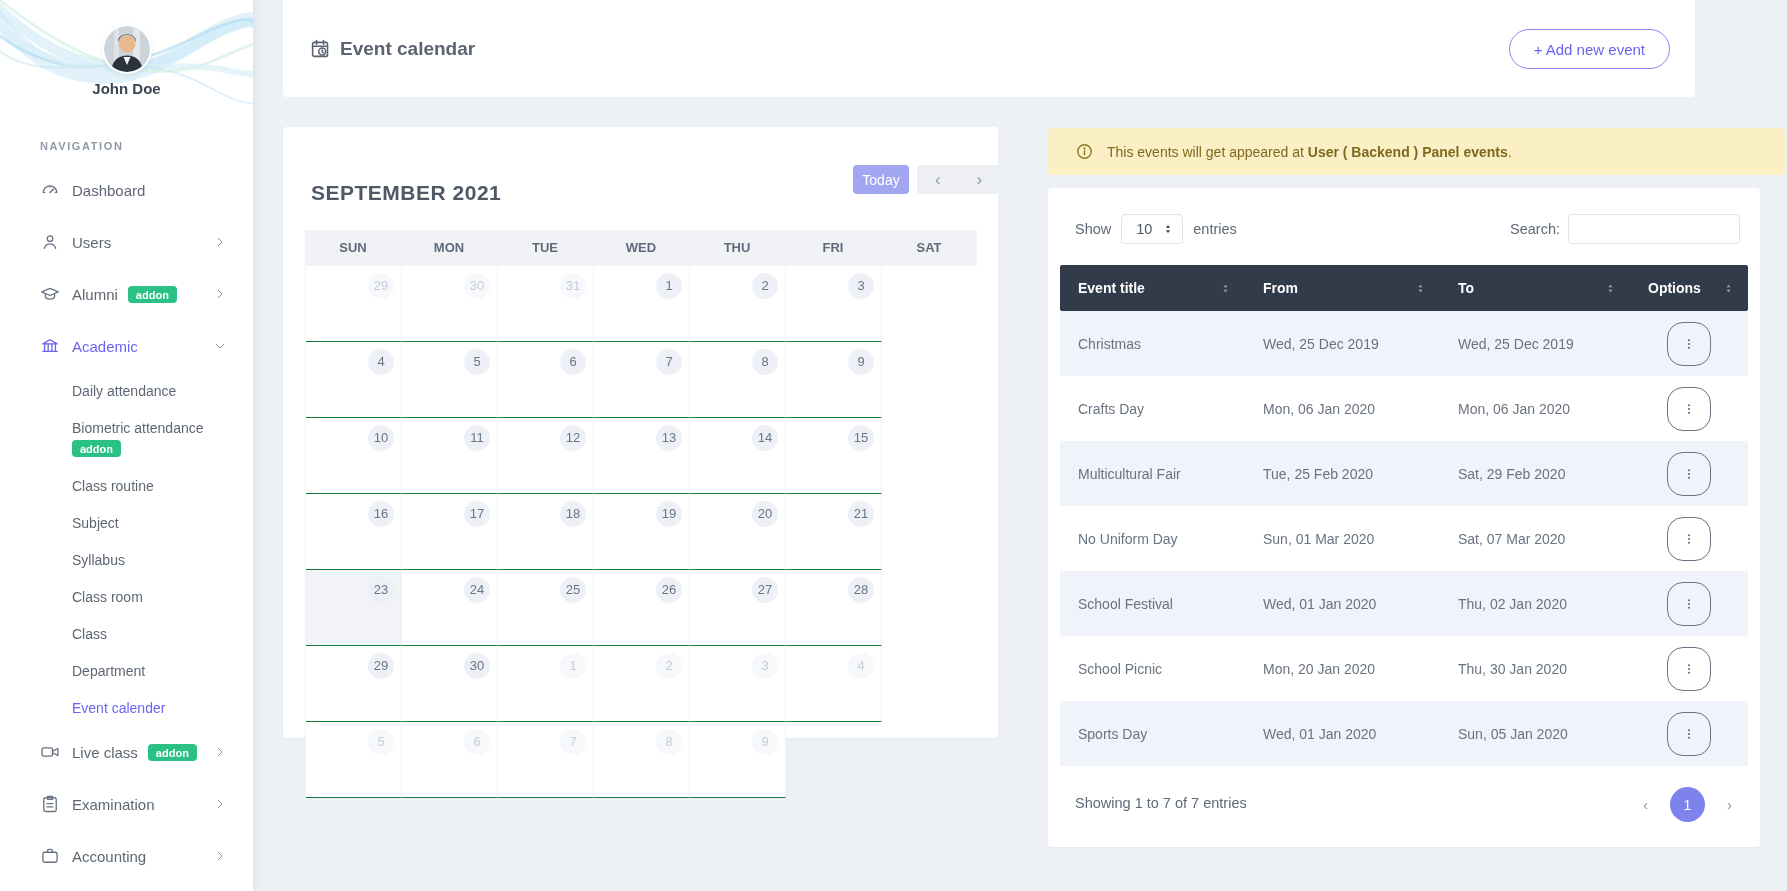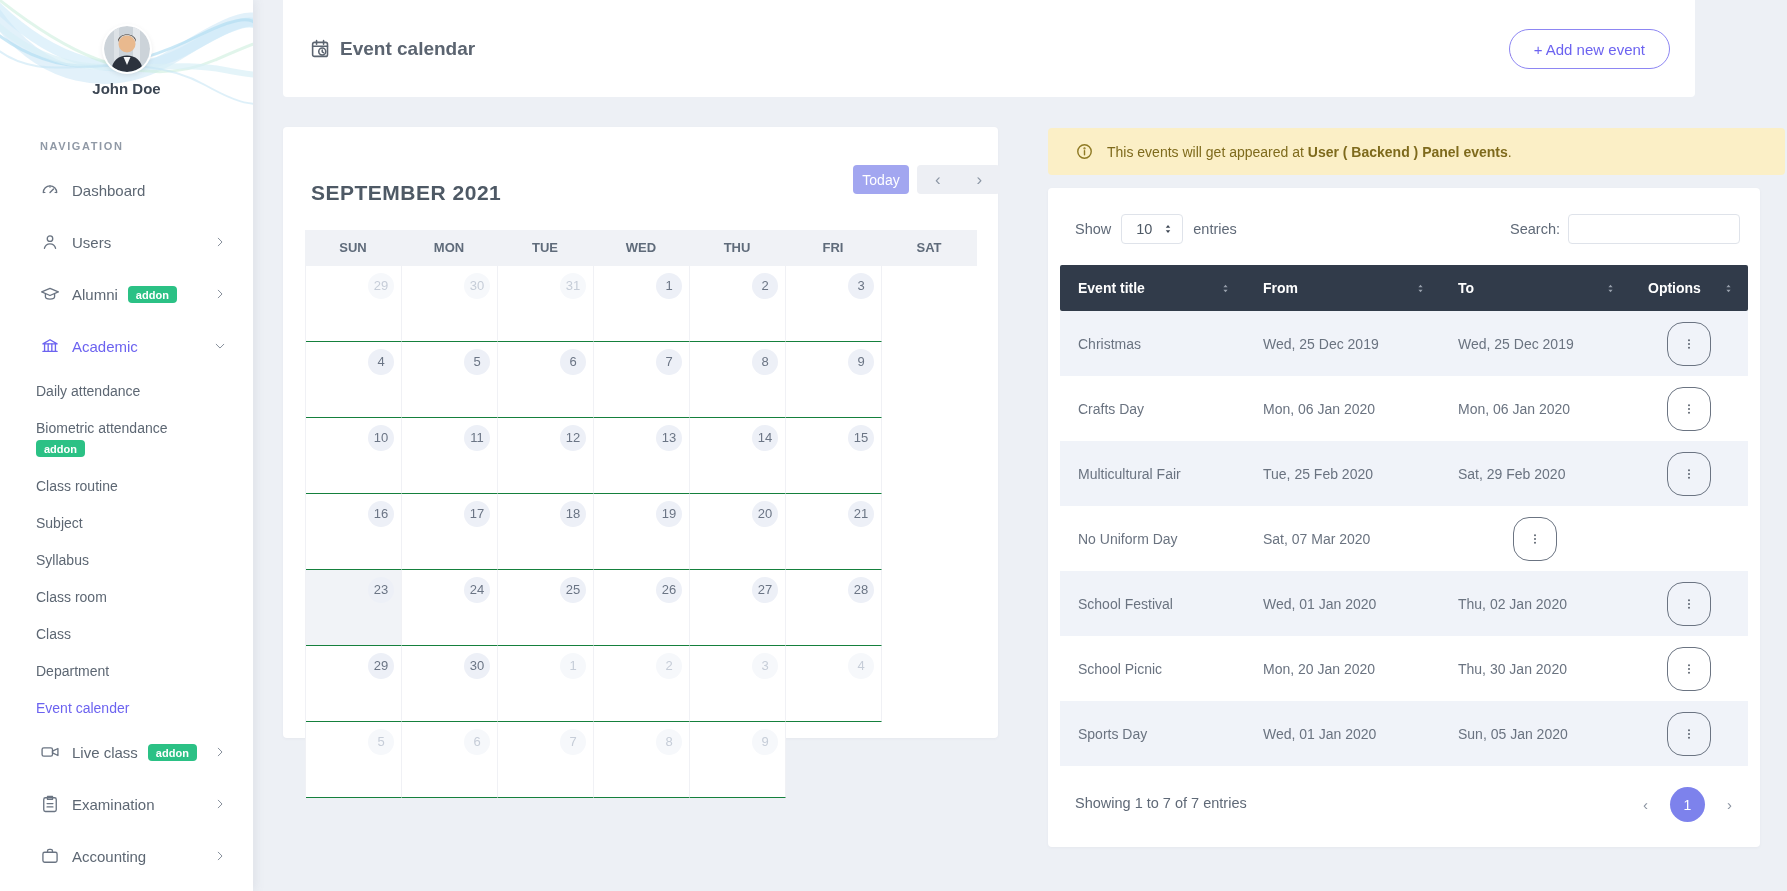--- a/index.html
+++ b/index.html
@@ -35,21 +35,21 @@
   .mi-icon { width:20px; height:20px; margin-right:12px; color:#6a7482; flex:0 0 auto; }
   .mi-icon svg, .chev svg { display:block; width:100%; height:100%; }
   .mi-label { font-size:15px; color:#5d6773; }
   .mi.active .mi-label, .mi.active .mi-icon { color:#6c63f0; }
   .chev { width:14px; height:14px; margin-left:auto; color:#7d8793; }
   .badge {
     display:inline-block; margin-left:10px; padding:3px 8px 2px;
     background:#2bc185; color:#fff; font-size:11px; font-weight:bold;
     border-radius:4px; line-height:12px;
   }
-  .si { height:37px; display:flex; align-items:center; padding-left:36px; font-size:14px; color:#5d6773; cursor:pointer; }
+  .si { height:37px; display:flex; align-items:center; padding-left:72px; font-size:14px; color:#5d6773; cursor:pointer; }
   .si.active { color:#6c63f0; }
   .si.tall { height:58px; flex-direction:column; align-items:flex-start; justify-content:center; gap:4px; }
   .si.tall .badge { margin-left:0; }
   
   .topbar {
     position:absolute; left:283px; top:0; width:1412px; height:97px;
     background:#fff; border-radius:0 0 4px 4px; z-index:1;
   }
   .page-title { position:absolute; left:27px; top:0; height:97px; display:flex; align-items:center; gap:9px;
     font-size:19px; font-weight:bold; color:#5b6470; }
@@ -576,20 +576,21 @@
               <svg viewBox="0 0 24 24" fill="currentColor">
                 <circle cx="12" cy="5.5" r="1.7"></circle>
                 <circle cx="12" cy="12" r="1.7"></circle>
                 <circle cx="12" cy="18.5" r="1.7"></circle>
               </svg>
             </button>
           </div>
         </div>
         <div class="trow">
           <div class="td">No Uniform Day</div>
+          <div class="td">Sun, 01 Mar 2020</div>
           <div class="td">Sat, 07 Mar 2020</div>
           <div class="td opt">
             <button class="dots-btn">
               <svg viewBox="0 0 24 24" fill="currentColor">
                 <circle cx="12" cy="5.5" r="1.7"></circle>
                 <circle cx="12" cy="12" r="1.7"></circle>
                 <circle cx="12" cy="18.5" r="1.7"></circle>
               </svg>
             </button>
           </div>

